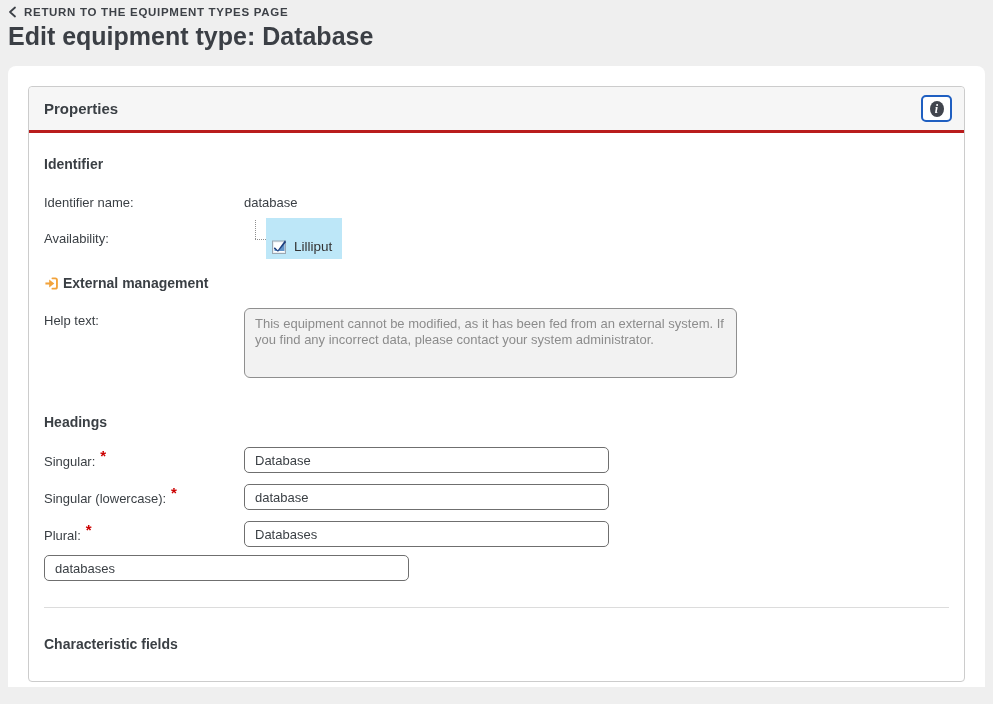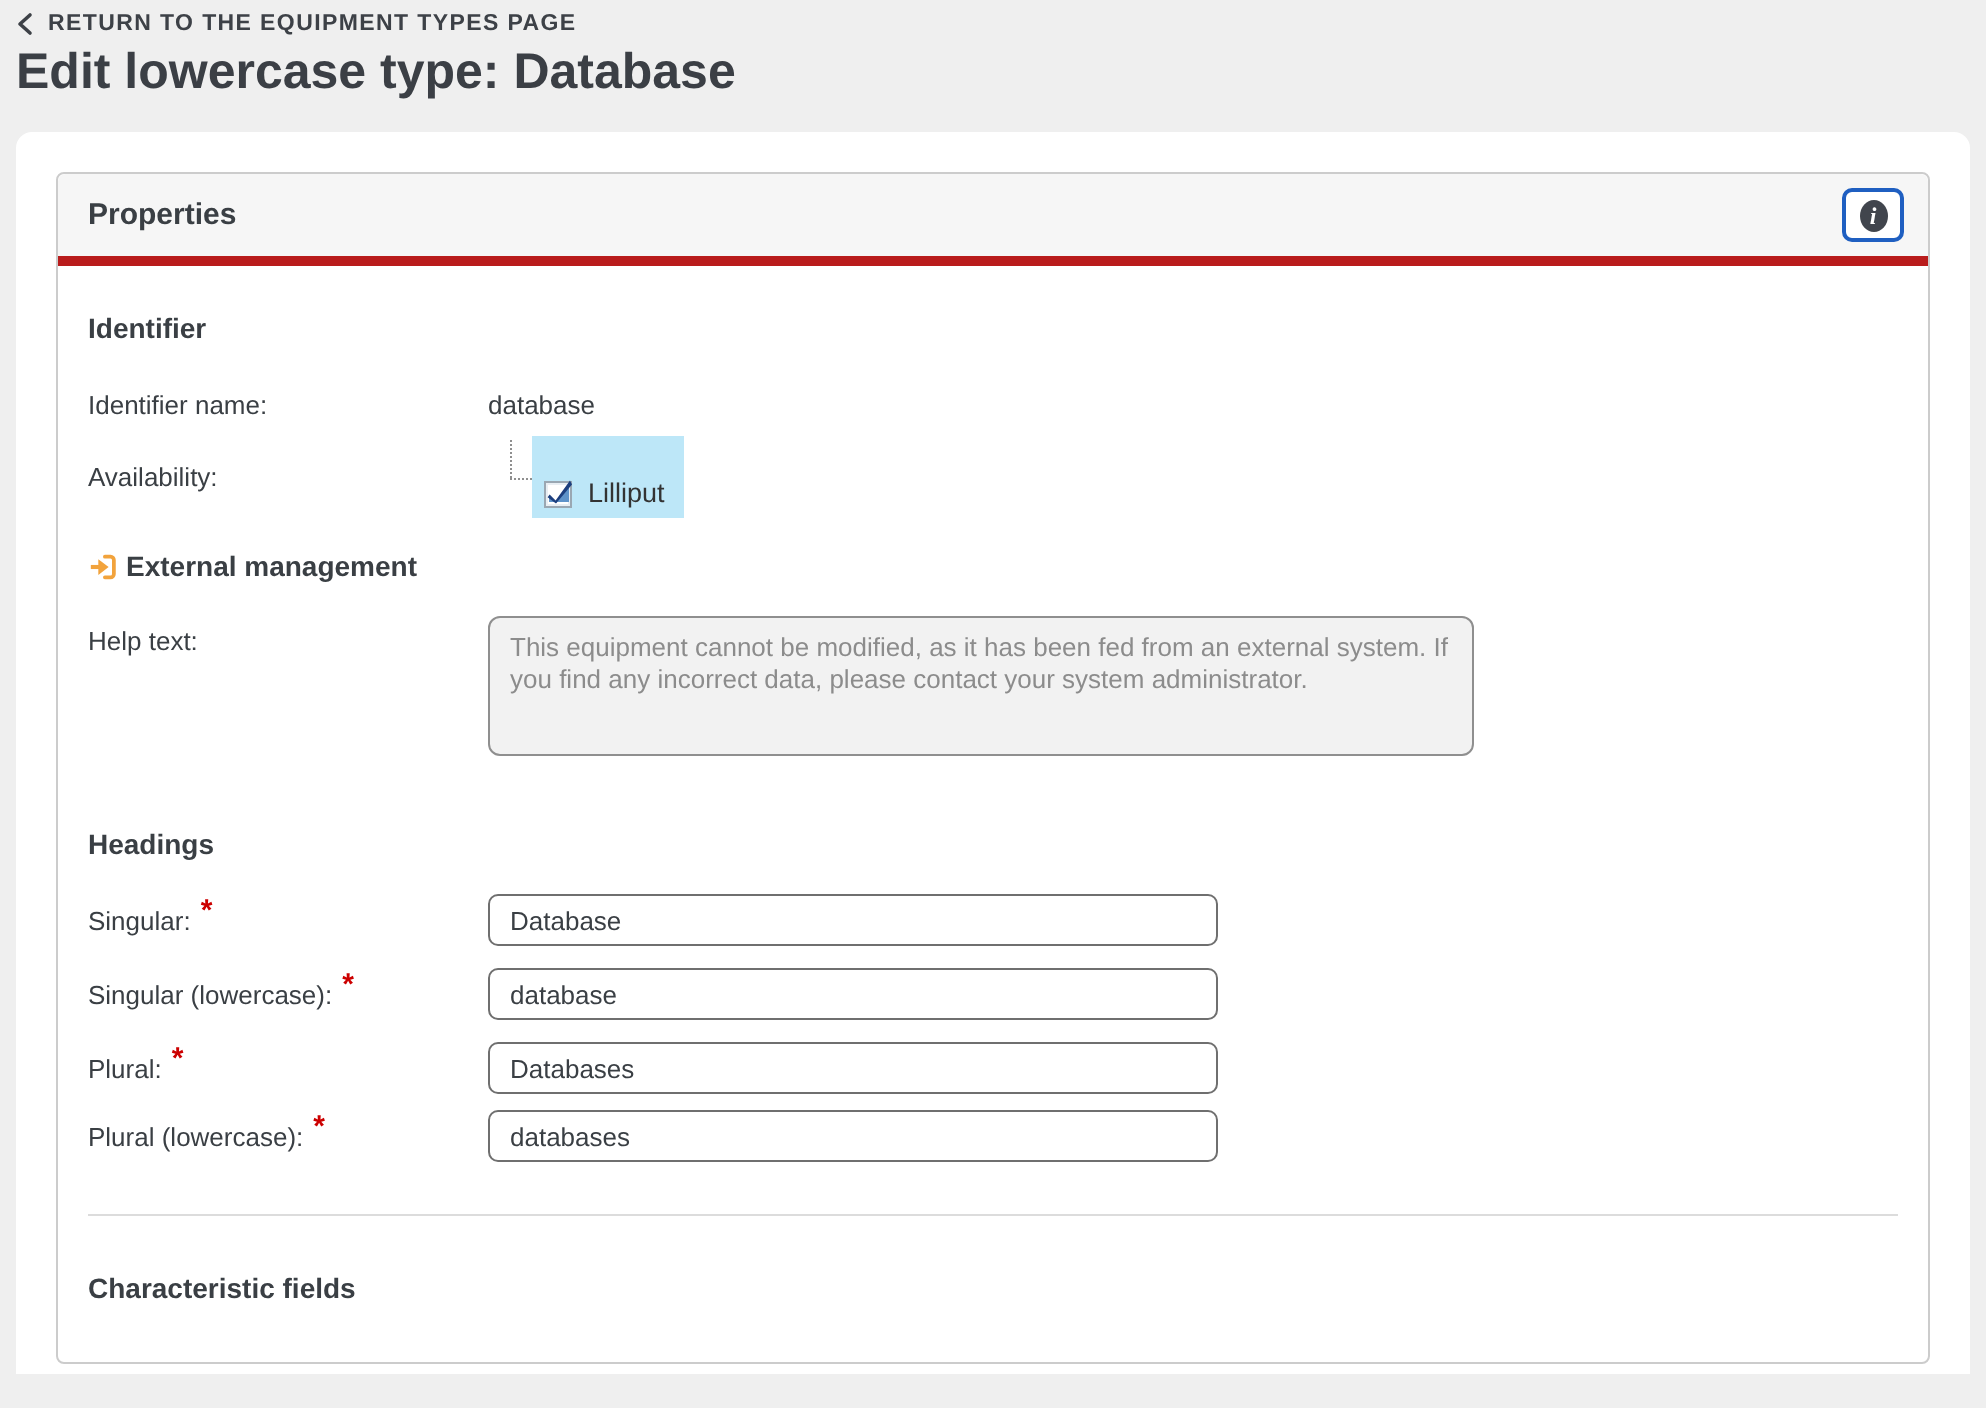--- a/index.html
+++ b/index.html
@@ -33,21 +33,21 @@
     height: 621px;
     padding: 20px;
   }
 
   
   .panel { border: 1px solid #cccccc; border-radius: 4px; background: #fff; }
   .panel-header {
     display: flex; align-items: center; justify-content: space-between;
     height: 46px; padding: 0 12px 0 15px;
     background: #f6f6f6;
-    border-bottom: 5px solid #b91c1c;
+    border-bottom: 3px solid #b91c1c;
     border-radius: 4px 4px 0 0;
     gap: 39px;
   }
   .panel-title { font-size: 15px; font-weight: bold; color: #3a3f44; }
   .info-btn {
     width: 31px; height: 27px;
     border: 2px solid #1f5fc1; border-radius: 5px;
     background: #ffffff;
     display: flex; align-items: center; justify-content: center;
     cursor: pointer; padding: 0;
@@ -134,21 +134,21 @@
 
 <div class="page-header">
   <div class="back-link">
     <span>
       <svg width="9" height="12" viewBox="0 0 9 12">
           <polyline points="7,1.5 2,6 7,10.5" fill="none" stroke="#3d4147" stroke-width="1.8" stroke-linecap="round" stroke-linejoin="round"></polyline>
         </svg>
     </span>
     <span>RETURN TO THE EQUIPMENT TYPES PAGE</span>
   </div>
-  <h1 class="page-title">Edit lowercase type: Database</h1>
+  <h1 class="page-title">Edit equipment type: Database</h1>
 </div>
 
 <div class="card">
   <div class="panel">
 
     <div class="panel-header">
       <span class="panel-title">Properties</span>
       <button class="info-btn">
         <span class="info-glyph">i</span>
       </button>
@@ -215,21 +215,20 @@
         <span class="form-label"><span>Singular (lowercase):</span><span class="req">*</span></span>
         <input type="text" class="text-input" value="database" style="">
       </div>
 
       <div class="form-row" style="">
         <span class="form-label"><span>Plural:</span><span class="req">*</span></span>
         <input type="text" class="text-input" value="Databases" style="">
       </div>
 
       <div class="form-row" style="margin-bottom:11px;">
-        <span class="form-label"><span>Plural (lowercase):</span><span class="req">*</span></span>
         <input type="text" class="text-input" value="databases" style="">
       </div>
 
       <hr class="divider">
       <div class="gap-lg"></div>
 
       <div class="section-title">Characteristic fields</div>
 
     </div>
   </div>

